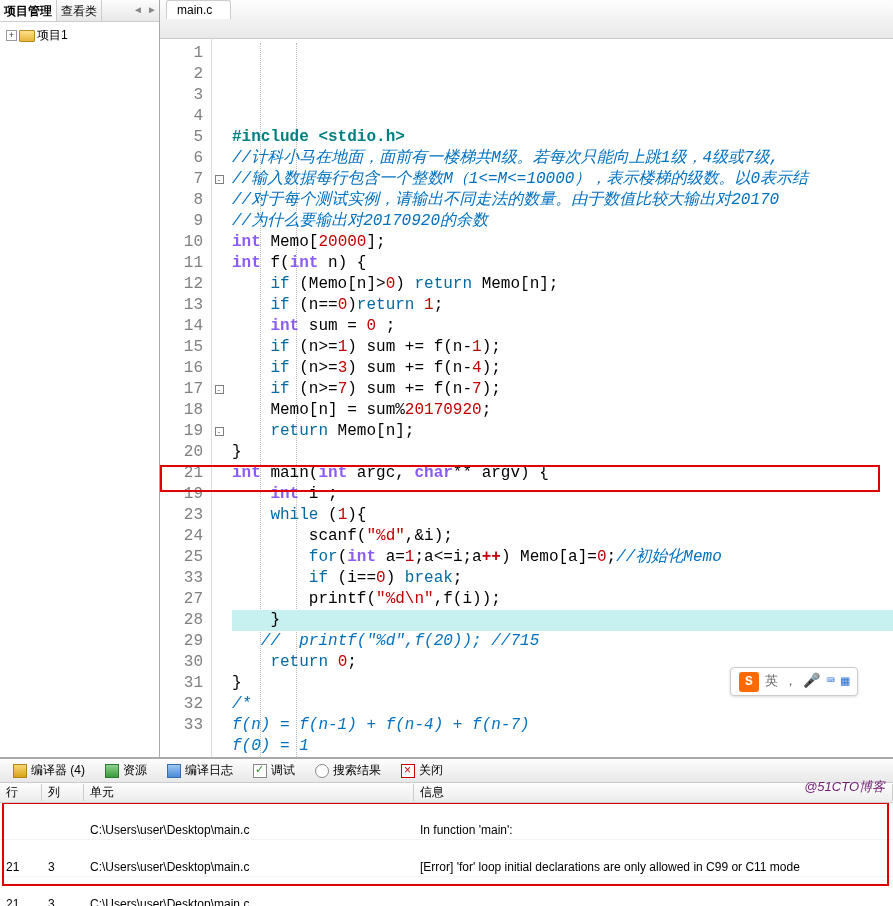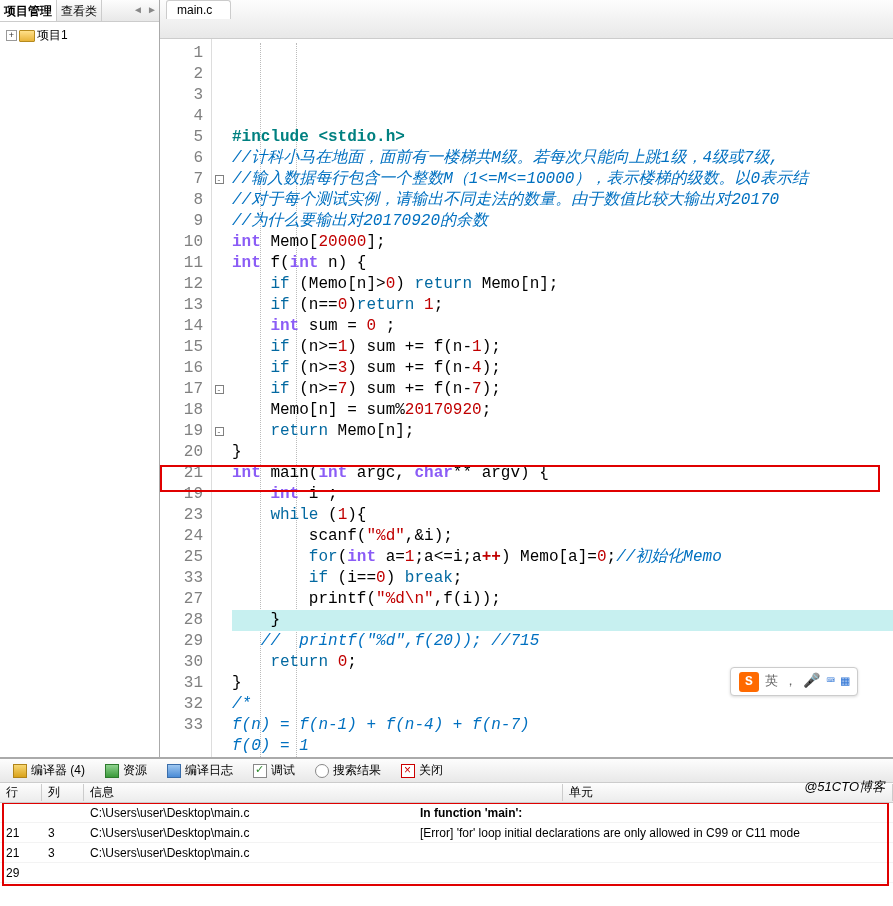--- a/index.html
+++ b/index.html
@@ -29,45 +29,45 @@
 .code .l { height:21px; position:relative; }
 .hl-cy { background:#c7f0f0; }
 .kw { color:#0369a1; font-weight:normal; }
 .ty { color:#8b5cf6; font-weight:bold; }
 .pp { color:#008080; font-weight:bold; }
 .cm { color:#0070c0; font-style:italic; }
 .st { color:#c00000; }
 .nu { color:#c00000; }
 .op { color:#c00000; font-weight:bold; }
 .red-frame { position:absolute; border:2px solid #e00000; pointer-events:none; }
-.watermark { position:absolute; right:8px; bottom:110px; color:#000000; font-size:13px; font-style:italic; pointer-events:none; }
+.watermark { position:absolute; right:8px; bottom:110px; color:#701a75; font-size:13px; font-style:italic; pointer-events:none; }
 .ime { position:absolute; left:570px; top:628px; display:flex; align-items:center; gap:6px; background:#fff; border:1px solid #ccc; border-radius:4px; padding:3px 8px; box-shadow:0 1px 3px rgba(0,0,0,.15); }
 .ime-logo { width:20px; height:20px; background:#ff6a00; color:#fff; font-weight:bold; border-radius:3px; display:flex; align-items:center; justify-content:center; font-size:13px; }
 .ime-txt { color:#666; font-size:13px; }
 .ime-ico { color:#3b7dd8; font-size:14px; }
 .bottom { height:148px; display:flex; flex-direction:column; background:#fff; border-top:1px solid #aaa; }
 .btm-tabs { height:24px; background: linear-gradient(#fdfdfd,#e8e8e8); border-bottom:1px solid #ccc; display:flex; align-items:center; padding:0 4px; gap:2px; }
 .btab { display:flex; align-items:center; gap:4px; padding:2px 8px; cursor:pointer; border:1px solid transparent; border-radius:2px; }
 .btab-ico { width:14px; height:14px; display:inline-block; }
 .ico-compiler { background: linear-gradient(#f7d774,#d9a21a); border:1px solid #b0841a; }
 .ico-res { background: linear-gradient(#8fd28f,#3a9a3a); border:1px solid #2d7a2d; }
 .ico-log { background: linear-gradient(#9ec7f0,#4a8bd6); border:1px solid #3a6daa; }
 .ico-dbg { background:#fff; border:1px solid #888; position:relative; }
 .ico-dbg::after { content:"✓"; color:#2d8a2d; position:absolute; left:1px; top:-2px; font-size:11px; }
 .ico-find { background:#fff; border:1px solid #888; border-radius:50%; }
 .ico-close { background:#fff; border:1px solid #c00; color:#c00; position:relative; }
 .ico-close::after { content:"×"; position:absolute; left:2px; top:-2px; font-size:12px; }
 .grid-head { display:flex; background: linear-gradient(#fdfdfd,#ececec); border-bottom:1px solid #ccc; font-size:12px; height:20px; align-items:center; }
 .gh { padding:0 6px; border-right:1px solid #ccc; }
 .gh1 { width:42px; } .gh2 { width:42px; } .gh3 { width:330px; } .gh4 { flex:1; }
 .grid-body { flex:1; overflow:auto; position:relative; }
-.grow { display:flex; height:20px; align-items:center; font-size:12px; border-bottom:1px solid #f3f3f3; }
+.grow { display:flex; height:20px; align-items:center; font-size:12px; border-bottom:1px solid #f3f3f3;margin-top:17px; }
 .gc { padding:0 6px; overflow:hidden; text-overflow:ellipsis; white-space:nowrap; }
 .gc1 { width:42px; } .gc2 { width:42px; } .gc3 { width:330px; } .gc4 { flex:1; }
-.grow.head-row .gc4 { font-weight:bold; }
+.grow.head-row .gc4 { font-weight:normal; }
 .vline { position:absolute; top:4px; bottom:0; width:0; border-left:1px dotted #bbb; }
 </style>
 </head>
 <body>
 
 <div class="top">
   <div class="sidebar">
     <div class="side-tabs">
       <div class="side-tab active">项目管理</div>
       <div class="side-tab">查看类</div>
@@ -206,22 +206,22 @@
         <span>搜索结果</span>
       </div>
     <div class="btab">
         <span class="btab-ico ico-close"></span>
         <span>关闭</span>
       </div>
   </div>
   <div class="grid-head">
     <div class="gh gh1">行</div>
     <div class="gh gh2">列</div>
+    <div class="gh gh3">单元</div>
     <div class="gh gh4">信息</div>
-    <div class="gh gh3">单元</div>
   </div>
   <div class="grid-body" id="gridbody">
     <div class="red-frame" style="left:2px; top:-1px; right:4px; height:84px;"></div>
   <div class="grow head-row">
         <div class="gc gc1"></div>
         <div class="gc gc2"></div>
         <div class="gc gc3">C:\Users\user\Desktop\main.c</div>
         <div class="gc gc4">In function 'main':</div>
       </div>
       <div class="grow">

